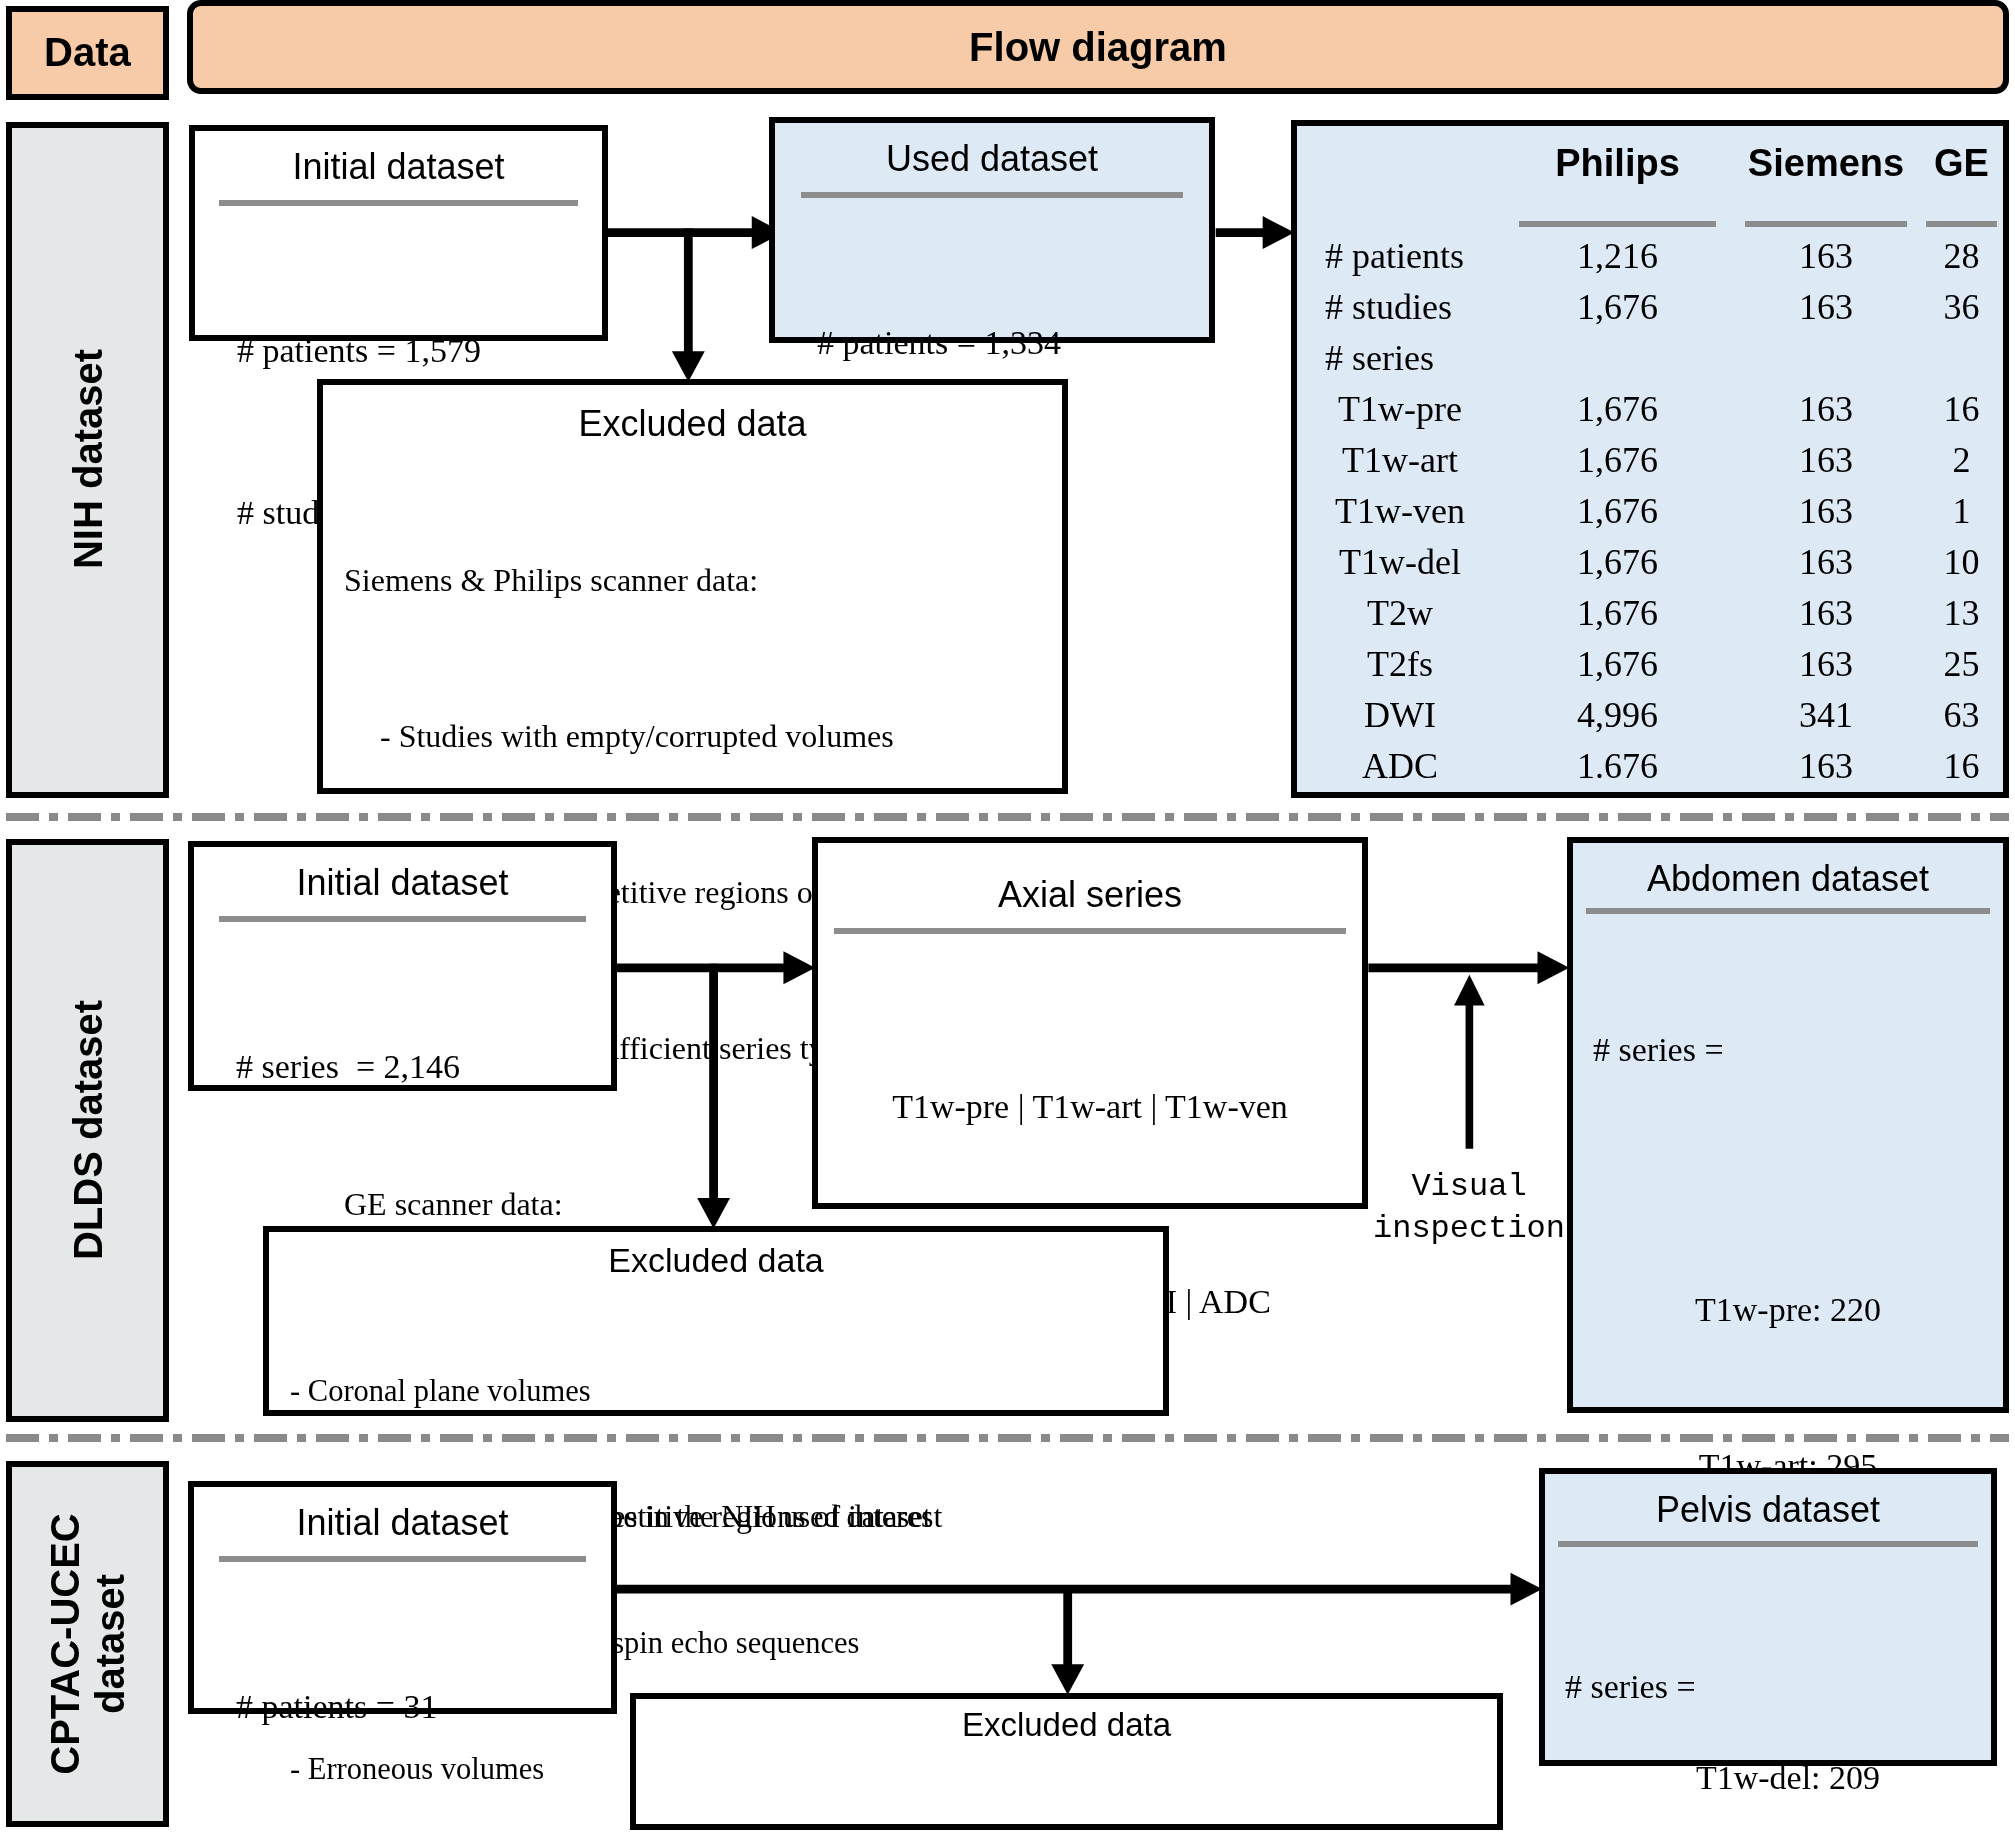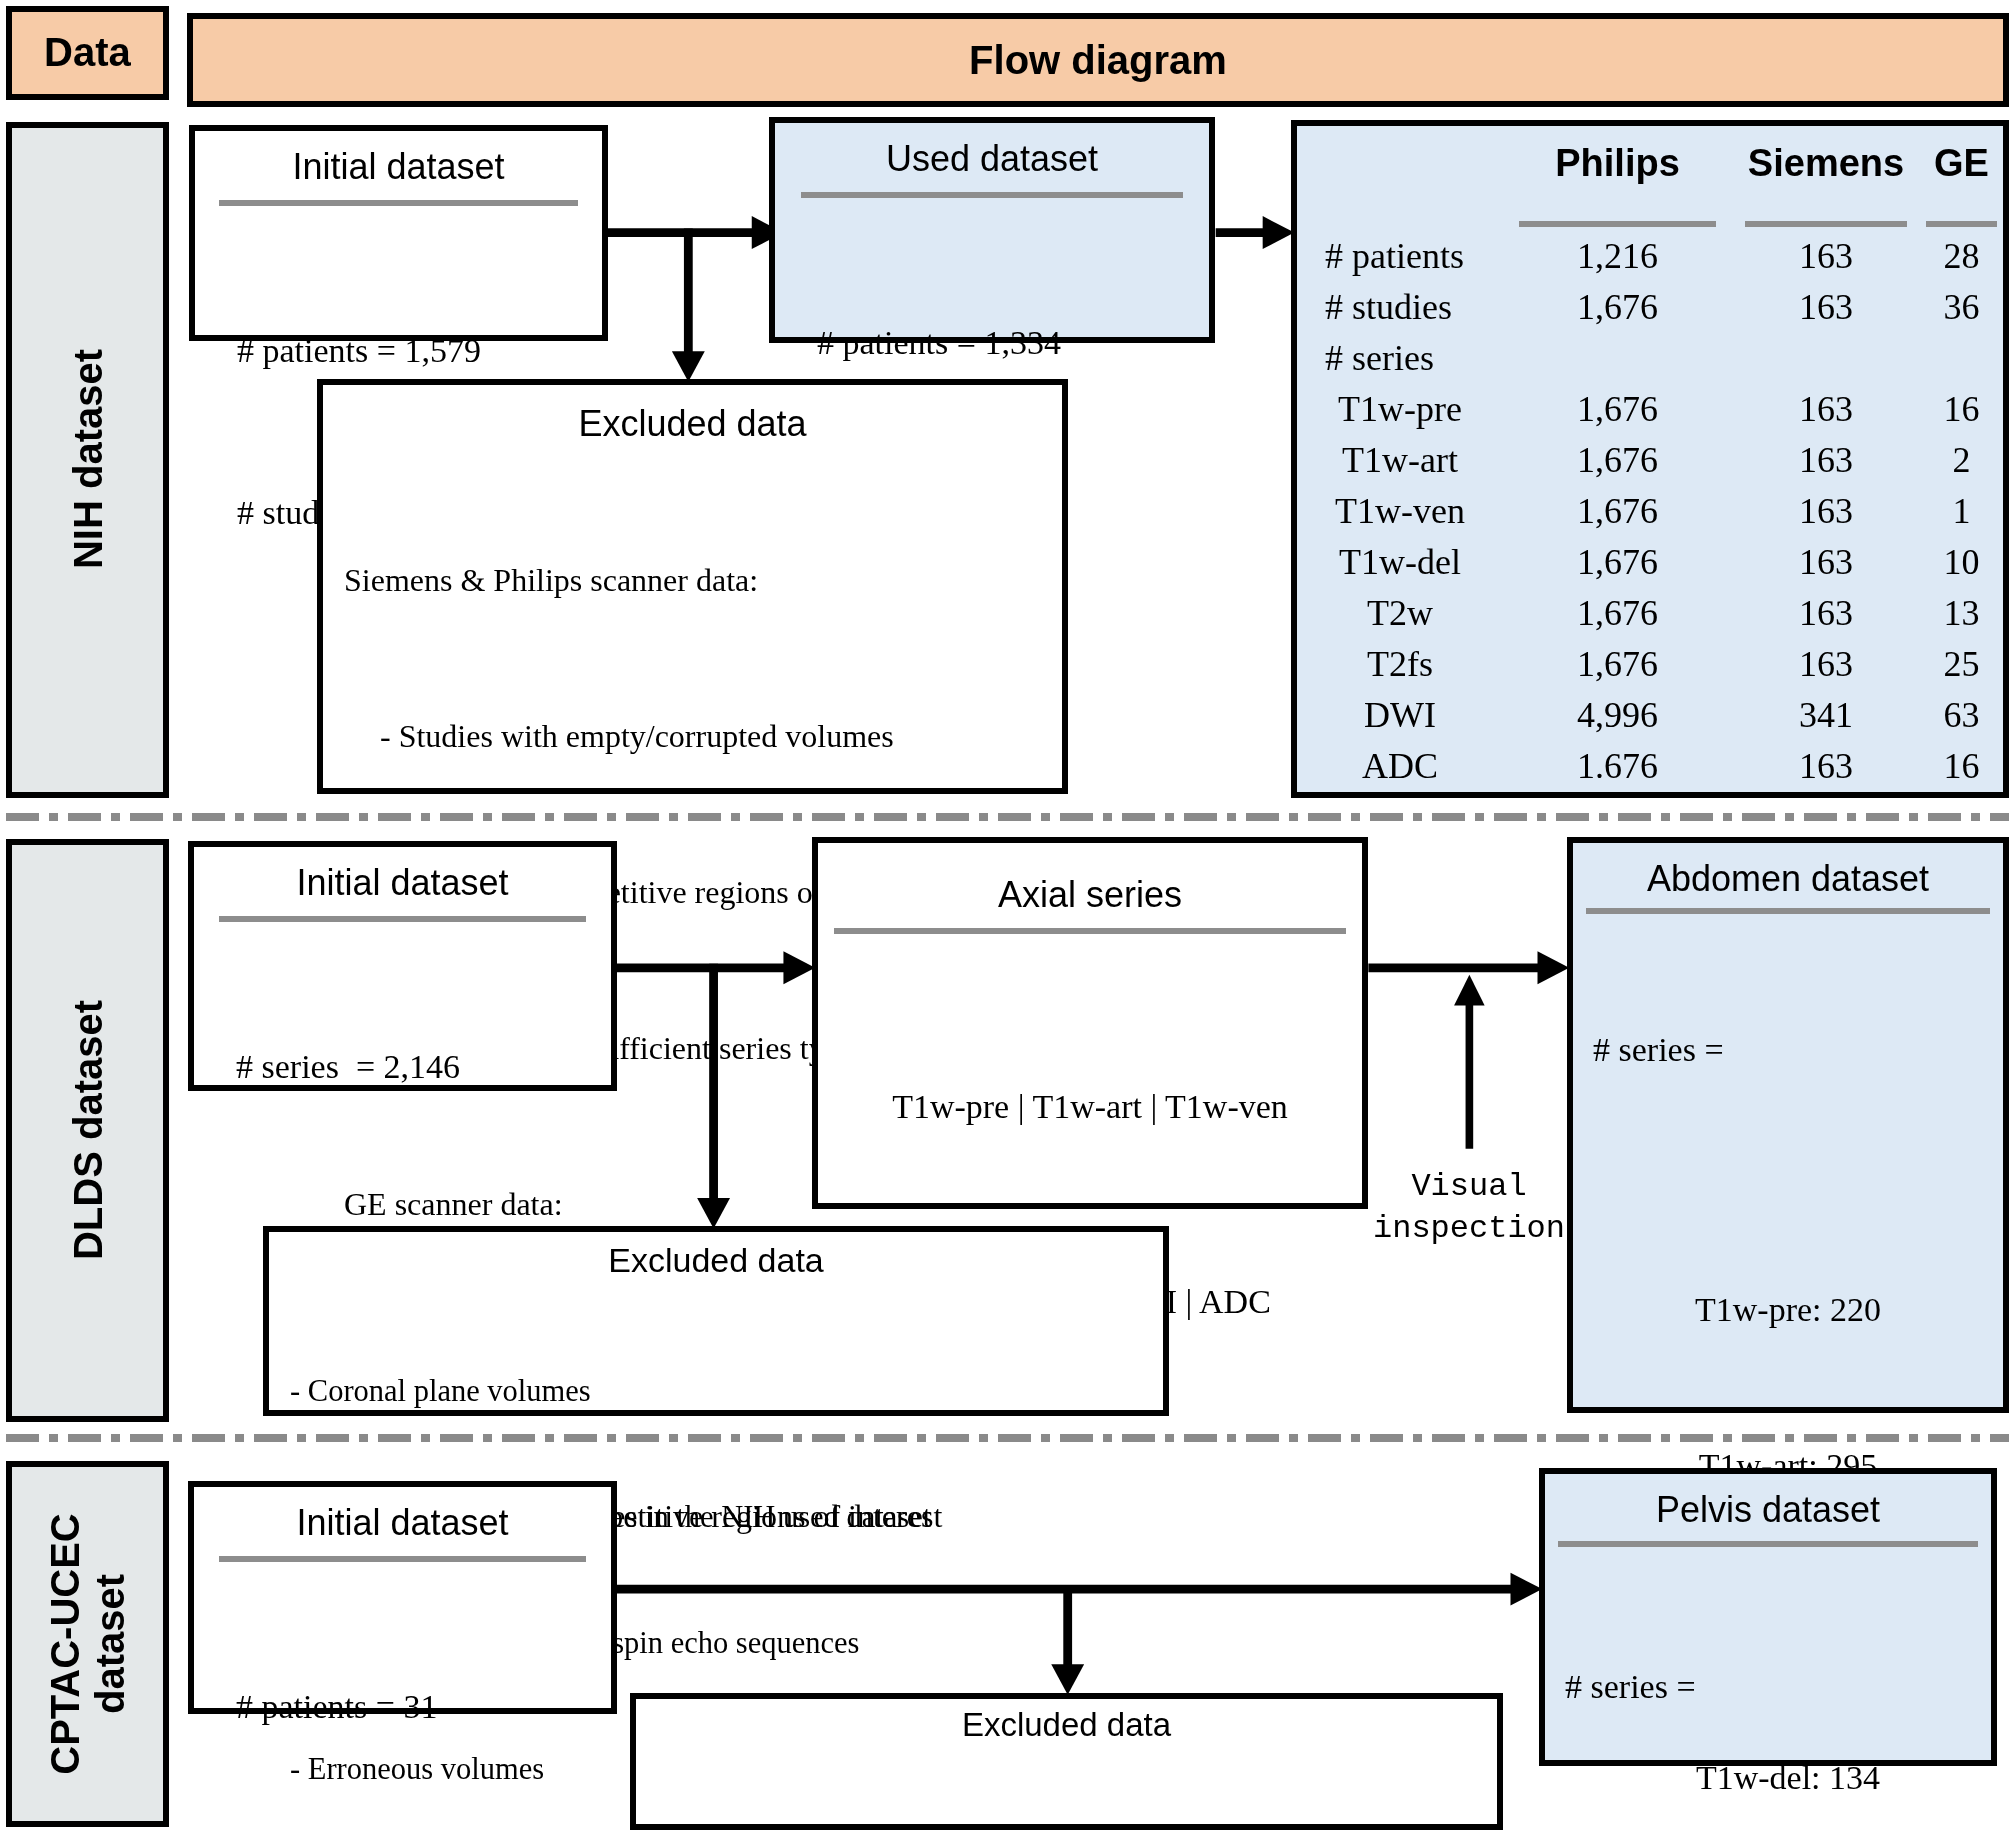--- a/index.html
+++ b/index.html
@@ -83,21 +83,21 @@
     </g>
     <g>
       <line x1="1818" y1="2699" x2="1818" y2="2838" stroke="#000" stroke-width="15"></line>
       <polygon points="1818,2886 1790,2834 1846,2834"></polygon>
     </g>
   </svg>
 
   <div class="box orange center-flex" style="left:5.9px;top:5.9px;width:163px;height:94px;">
     <div class="hdr-title">Data</div>
   </div>
-  <div class="box orange center-flex" style="left:187px;top:13px;width:1822px;height:94px;">
+  <div class="box orange center-flex" style="left:187px;top:0;width:1822px;height:94px;border-radius:14px;">
     <div class="hdr-title">Flow diagram</div>
   </div>
 
   <div class="box graybox" style="left:5.9px;top:122px;width:163px;height:676px;"></div>
   <div class="rotlabel" style="left:88px;top:459px;">NIH dataset</div>
 
   <div class="box graybox" style="left:5.9px;top:839px;width:163px;height:583px;"></div>
   <div class="rotlabel" style="left:88px;top:1130px;">DLDS dataset</div>
 
   <div class="box graybox" style="left:5.9px;top:1461px;width:163px;height:366px;"></div>
@@ -223,21 +223,21 @@
   <div class="box blue" style="left:1567px;top:837px;width:442px;height:576px;">
     <div class="btitle">Abdomen dataset</div>
     <div class="underline full" style="margin:8.2px auto 5.9px auto;"></div>
     <div class="blines" style="padding-left:20px;line-height:52px;">
       <div># series =</div>
     </div>
     <div class="centerlines" style="line-height:52px;">
       <div>T1w-pre: 220</div>
       <div>T1w-art: 295</div>
       <div>T1w-ven: 106</div>
-      <div>T1w-del: 134</div>
+      <div>T1w-del: 209</div>
       
       
       
       
     </div>
   </div>
 
   <div class="box" style="left:263px;top:1226px;width:906px;height:190px;">
     <div class="btitle" style="margin-top:9.4px;font-size:34px;">Excluded data</div>
     <div class="exc-lines" style="line-height:42px;font-size:30.5px;">

